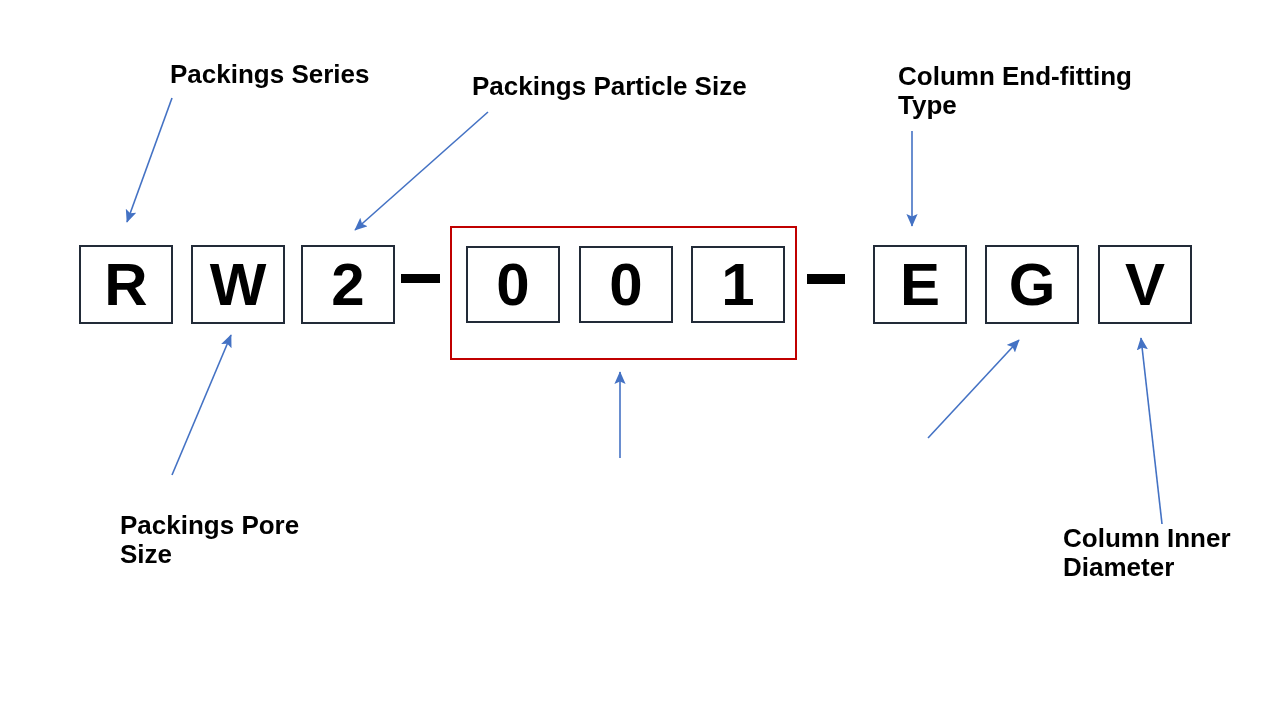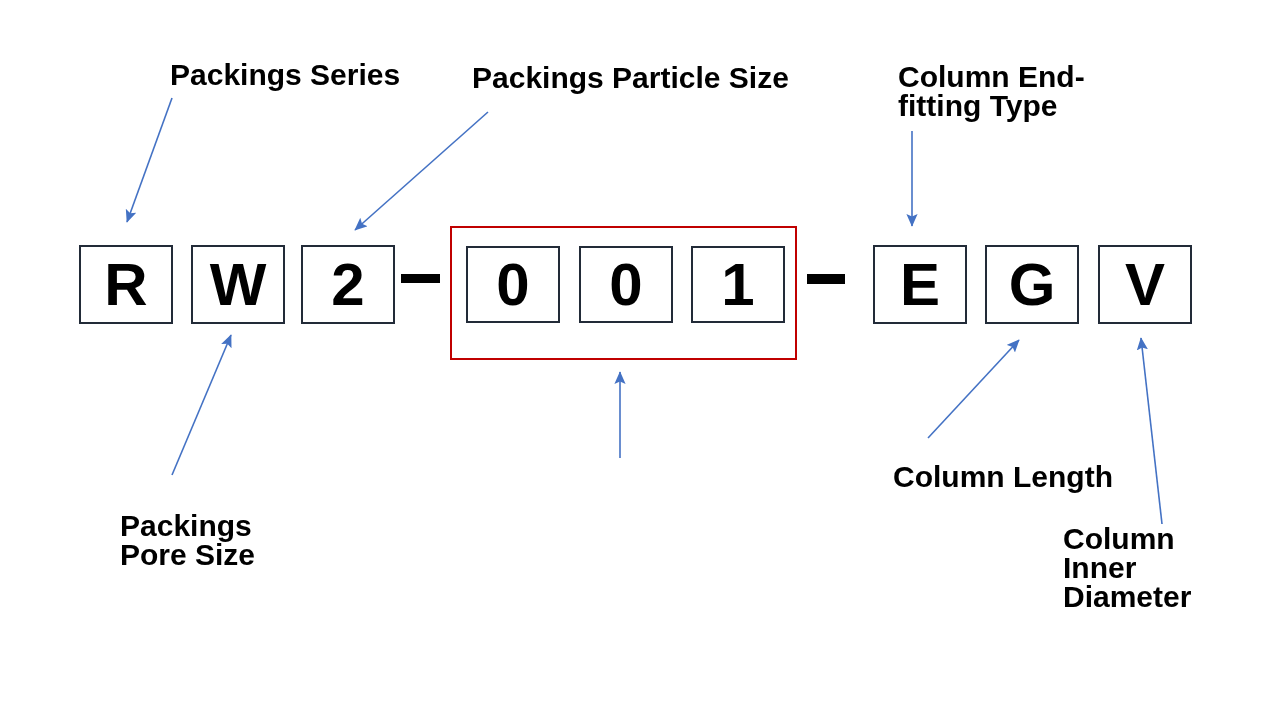--- a/index.html
+++ b/index.html
@@ -36,21 +36,21 @@
   }
   .inner-box{height:77px;}
   .dash{
     position:absolute;
     background:var(--text);
   }
   .dash-1{left:401px;top:274px;width:39px;height:9px;}
   .dash-2{left:807px;top:274px;width:38px;height:10px;}
   .label{
     position:absolute;
-    font-size:30px;font-weight:bold;color:var(--text);
+    font-size:26px;font-weight:bold;color:var(--text);
     line-height:29px;
     white-space:nowrap;
   }
   .label.wrap{white-space:normal;}
   #arrow-overlay{
     position:absolute;left:0;top:0;width:1280px;height:720px;
     pointer-events:none;
   }
   #arrow-overlay line{
     stroke:var(--arrow);
@@ -58,28 +58,27 @@
   }
   .arrow-head-path{fill:var(--arrow);}
 </style>
 </head>
 <body>
 
 <div id="stage">
 
   <div class="label" style="left:170px;top:60px;">Packings Series</div>
 
-  <div class="label" style="left:472px;top:63px;">Packings Particle Size</div>
+  <div class="label" style="left:472px;top:72px;">Packings Particle Size</div>
 
   <div class="label wrap" style="left:898px;top:62px;width:245px;">Column End-fitting Type</div>
 
   <div class="label wrap" style="left:120px;top:511px;width:195px;">Packings Pore Size</div>
 
 
-  <div class="label" style="left:893px;top:462px;">Column Length</div>
 
   <div class="label wrap" style="left:1063px;top:524px;width:185px;">Column Inner Diameter</div>
 
   <div class="char-box" style="left:79px;top:245px;">R</div>
   <div class="char-box" style="left:191px;top:245px;">W</div>
   <div class="char-box" style="left:301px;top:245px;">2</div>
 
   <div class="dash dash-1"></div>
 
   <div class="highlight-box"></div>

